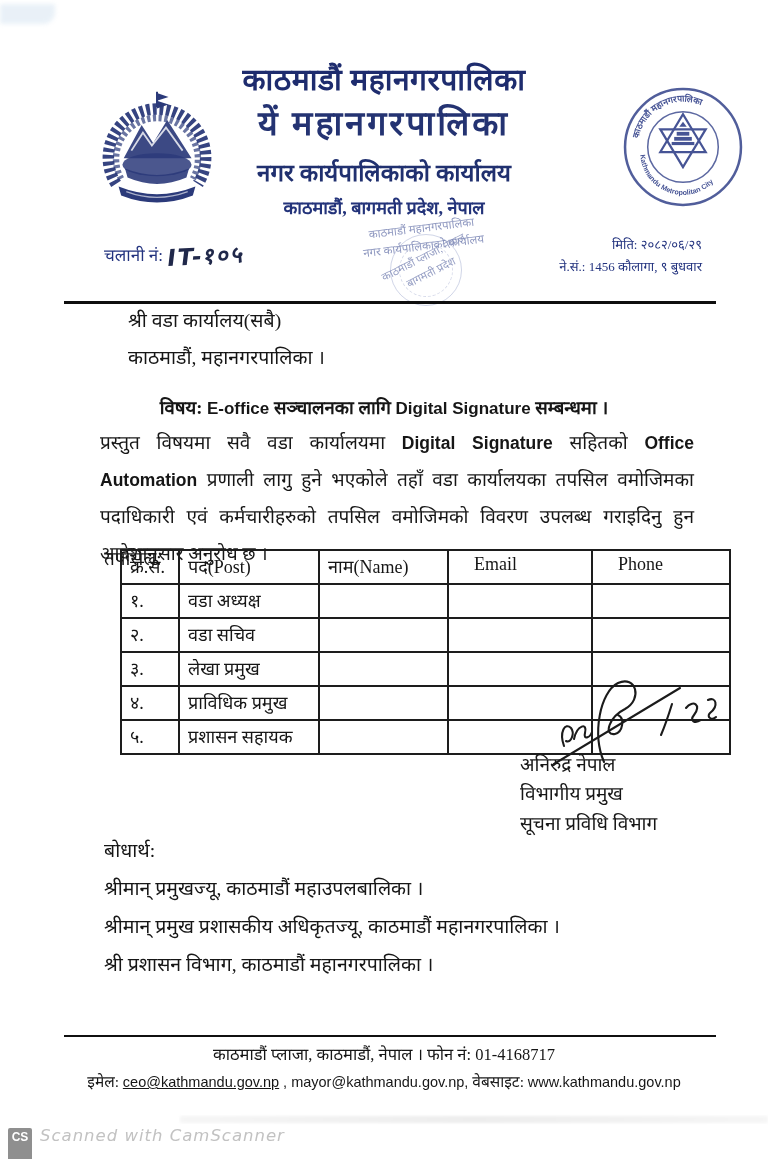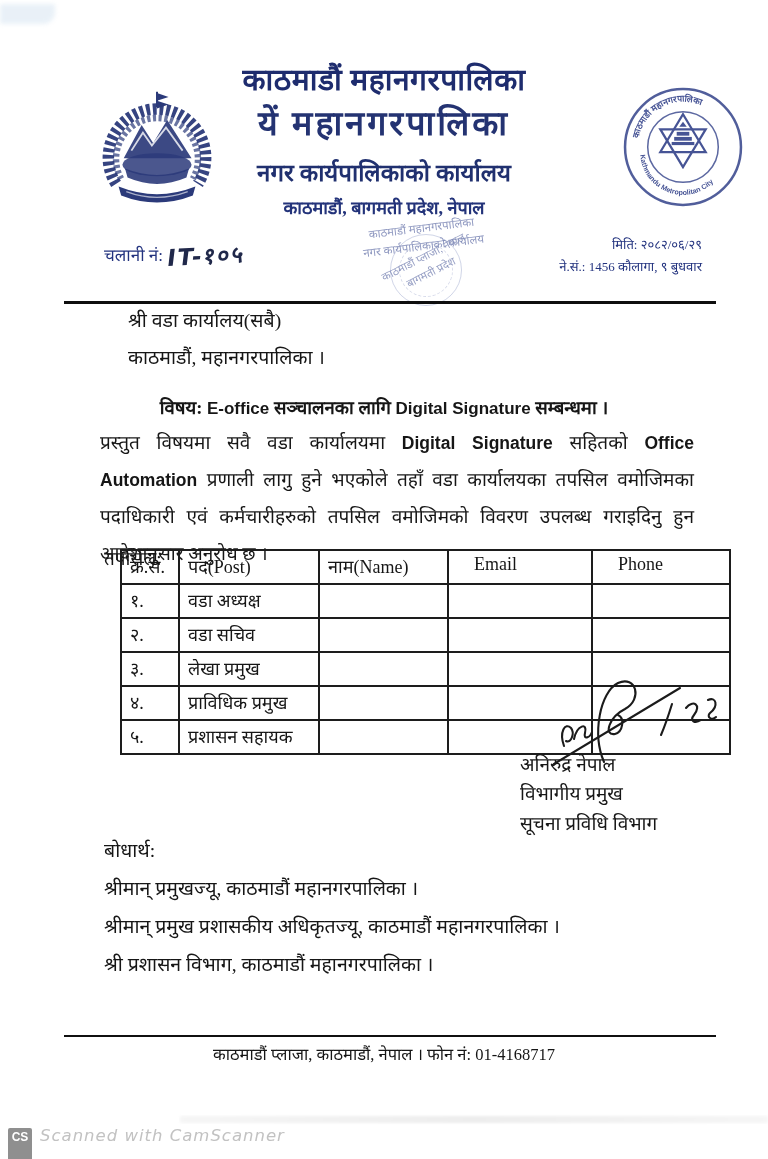--- a/index.html
+++ b/index.html
@@ -246,28 +246,36 @@
     </g>
   </svg>
   <div class="abs sig-block">
     <div>अनिरुद्र नेपाल</div>
     <div>विभागीय प्रमुख</div>
     <div>सूचना प्रविधि विभाग</div>
   </div>
 
   <div class="abs cc">
     <div>बोधार्थ:</div>
-    <div>श्रीमान् प्रमुखज्यू, काठमाडौं महानगरपालिका ।</div>
+    <div>श्रीमान् प्रमुखज्यू, काठमाडौं महाउपलबालिका ।</div>
     <div>श्रीमान् प्रमुख प्रशासकीय अधिकृतज्यू, काठमाडौं महानगरपालिका ।</div>
     <div>श्री प्रशासन विभाग, काठमाडौं महानगरपालिका ।</div>
   </div>
 
   <div class="abs rule-bottom"></div>
   <div class="abs footer1">
     <span>काठमाडौं प्लाजा, काठमाडौं, नेपाल  ।</span>
     <span>फोन नं:</span>
     <span class="em">01-4168717</span>
   </div>
+  <div class="abs footer2">
+    <span>इमेल:</span>
+    <span class="em u">ceo@kathmandu.gov.np</span>
+    <span class="em">, </span>
+    <span class="em">mayor@kathmandu.gov.np,</span>
+    <span>वेबसाइट:</span>
+    <span class="em">www.kathmandu.gov.np</span>
+  </div>
 
   <div class="abs cs-badge">CS</div>
   <div class="abs cs-text">Scanned with CamScanner</div>
 
 </div>
 
 </body></html>

